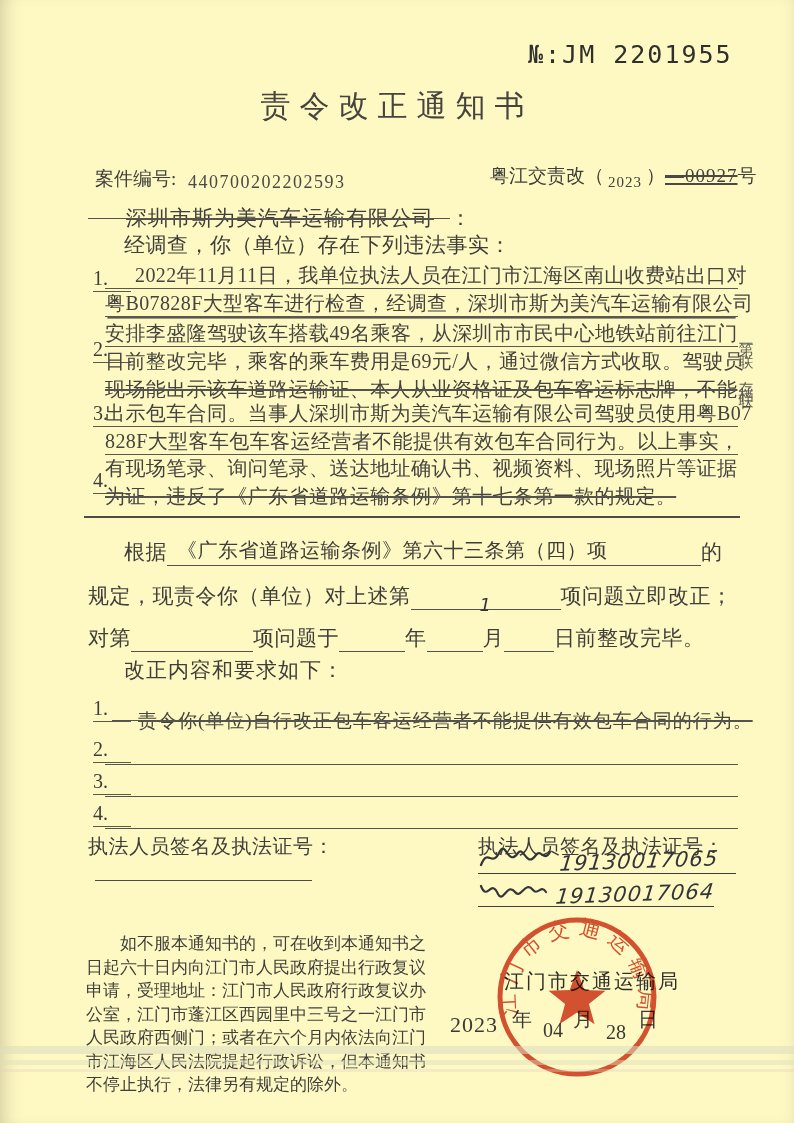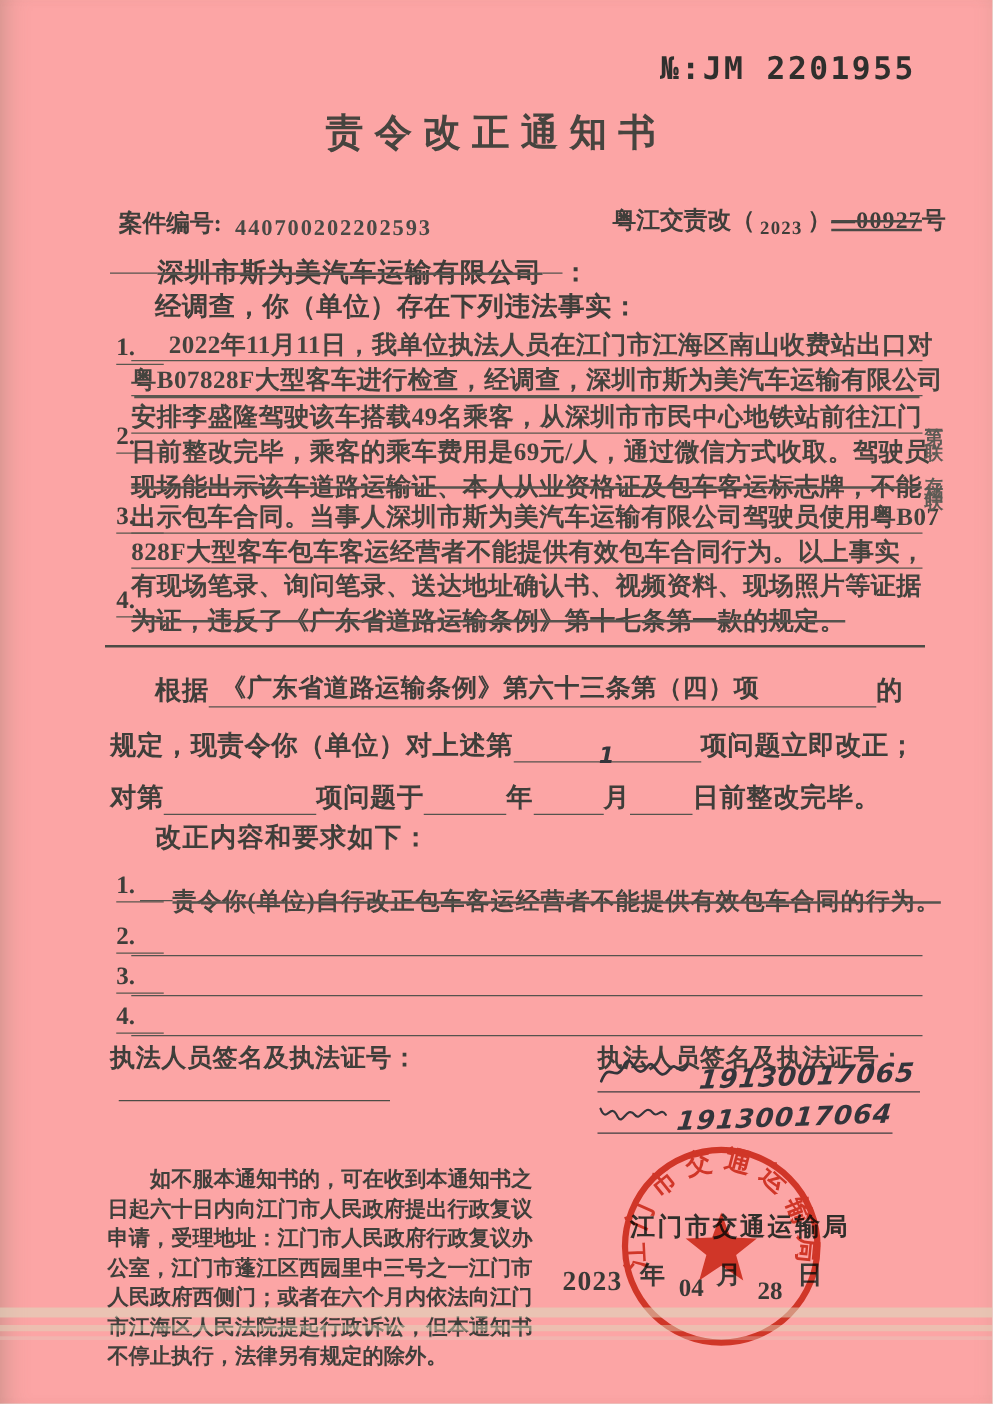--- a/index.html
+++ b/index.html
@@ -1,22 +1,21 @@
 <!DOCTYPE html>
 <html><head>
 <meta charset="utf-8">
 <style>
   html,body{margin:0;padding:0;background:#e8e4da;}
   .page{
     position:relative;width:794px;height:1123px;margin:0 auto;
-    background:#fca5a5;overflow:hidden;
+    background:#fef9c3;overflow:hidden;
     font-family:"Liberation Serif","DejaVu Serif",serif;
     color:#3f3e3a;
     box-shadow:inset 18px 0 22px -18px rgba(120,110,90,.45), inset -10px 0 16px -12px rgba(150,140,120,.25);
-    font-weight:bold;
   }
   .abs{position:absolute;}
   
   .serial{top:40px;left:528px;font-family:"DejaVu Sans Mono",monospace;font-size:25px;letter-spacing:2px;color:#2f2f2d;}
   .title{top:86px;left:0;width:100%;text-align:center;font-size:30px;letter-spacing:9px;color:#46443f;}
   
   .case-label{top:166px;left:95px;font-size:19px;}
   .case-value{top:172px;left:188px;font-size:18px;letter-spacing:1.5px;color:#4a4945;}
   .ref{top:163px;left:490px;font-size:19px;white-space:nowrap;text-align:right;}
   .ref .yr{font-size:15px;position:relative;top:5px;margin:0 4px;letter-spacing:1px;}

